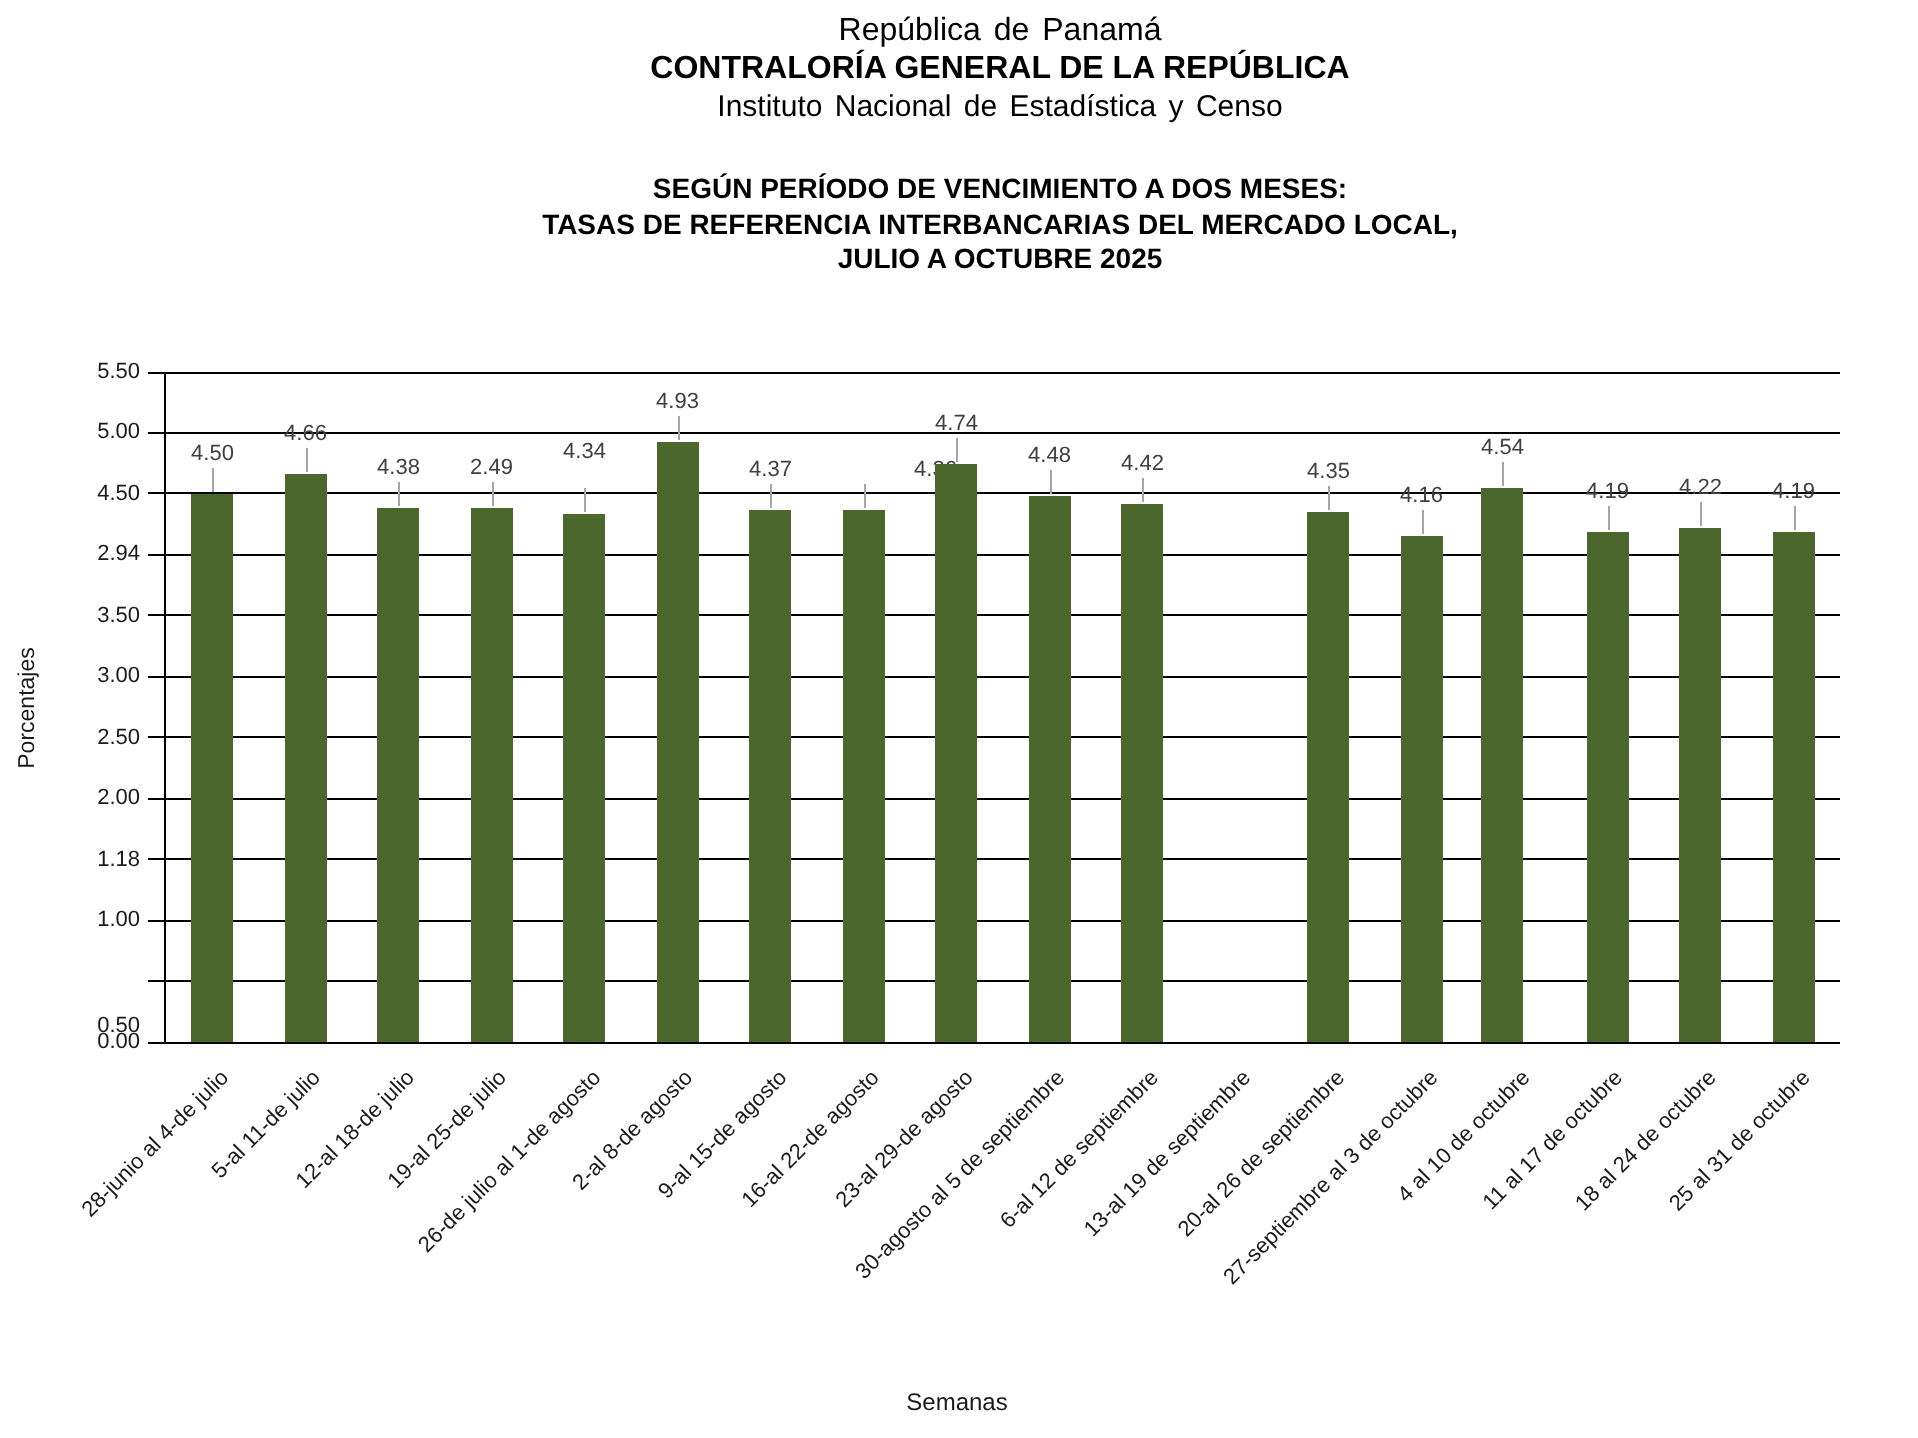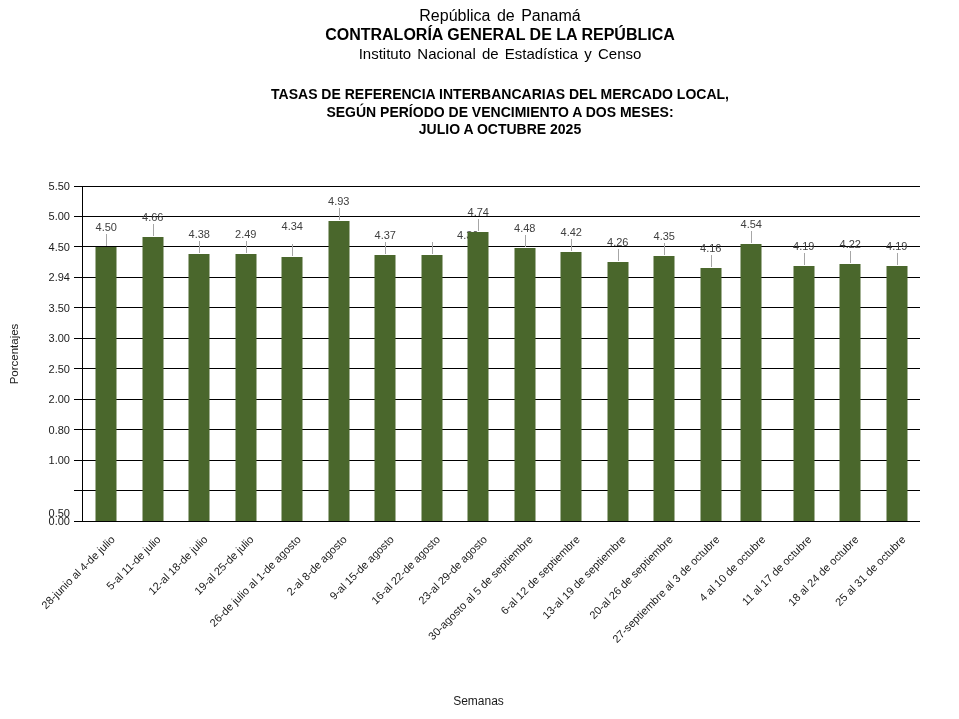--- a/index.html
+++ b/index.html
@@ -39,34 +39,34 @@
 
 <div class="canvas">
 
   <div class="header">
     <div class="h-reg1">República de Panamá</div>
     <div class="h-bold">CONTRALORÍA GENERAL DE LA REPÚBLICA</div>
     <div class="h-reg2">Instituto Nacional de Estadística y Censo</div>
   </div>
 
   <div class="titleblk">
+    <div>SEGÚN PERÍODO DE VENCIMIENTO A DOS MESES:</div>
     <div>TASAS DE REFERENCIA INTERBANCARIAS DEL MERCADO LOCAL,</div>
-    <div>SEGÚN PERÍODO DE VENCIMIENTO A DOS MESES:</div>
     <div>JULIO A OCTUBRE 2025</div>
   </div>
 
   <div class="yaxis-title">
     <span>Porcentajes</span>
   </div>
 
   <div id="ylabels">
       <div class="ylab" style="top: 514px;">0.00</div>
       <div class="ylab" style="top: 506px;">0.50</div>
       <div class="ylab" style="top: 453.091px;">1.00</div>
-      <div class="ylab" style="top: 422.636px;">0.80</div>
+      <div class="ylab" style="top: 422.636px;">1.18</div>
       <div class="ylab" style="top: 392.182px;">2.00</div>
       <div class="ylab" style="top: 361.727px;">2.50</div>
       <div class="ylab" style="top: 331.273px;">3.00</div>
       <div class="ylab" style="top: 300.818px;">3.50</div>
       <div class="ylab" style="top: 270.364px;">2.94</div>
       <div class="ylab" style="top: 239.909px;">4.50</div>
       <div class="ylab" style="top: 209.455px;">5.00</div>
       <div class="ylab" style="top: 179px;">5.50</div>
     </div>
 
@@ -142,25 +142,20 @@
       <div class="cat" style="left: 418.5px; width: 46.5px;">
         <div class="bar" style="height: 272.873px; background: rgb(74, 103, 44);"></div>
         <div class="leader" style="bottom: 273.873px; height: 12px; background: rgb(166, 166, 166);"></div>
         <div class="dlabel" style="bottom: 286.873px; color: rgb(64, 64, 64);">4.48</div>
       </div>
       <div class="cat" style="left: 465px; width: 46.5px;">
         <div class="bar" style="height: 269.218px; background: rgb(74, 103, 44);"></div>
         <div class="leader" style="bottom: 270.218px; height: 12px; background: rgb(166, 166, 166);"></div>
         <div class="dlabel" style="bottom: 283.218px; color: rgb(64, 64, 64);">4.42</div>
       </div>
-      <div class="cat" style="left: 511.5px; width: 46.5px;">
-        <div class="bar" style="height: 259.473px; background: rgb(74, 103, 44);"></div>
-        <div class="leader" style="bottom: 260.473px; height: 12px; background: rgb(166, 166, 166);"></div>
-        <div class="dlabel" style="bottom: 273.473px; color: rgb(64, 64, 64);">4.26</div>
-      </div>
       <div class="cat" style="left: 558px; width: 46.5px;">
         <div class="bar" style="height: 264.955px; background: rgb(74, 103, 44);"></div>
         <div class="leader" style="bottom: 265.955px; height: 12px; background: rgb(166, 166, 166);"></div>
         <div class="dlabel" style="bottom: 278.955px; color: rgb(64, 64, 64);">4.35</div>
       </div>
       <div class="cat" style="left: 604.5px; width: 46.5px;">
         <div class="bar" style="height: 253.382px; background: rgb(74, 103, 44);"></div>
         <div class="leader" style="bottom: 254.382px; height: 12px; background: rgb(166, 166, 166);"></div>
         <div class="dlabel" style="bottom: 267.382px; color: rgb(64, 64, 64);">4.16</div>
       </div>

